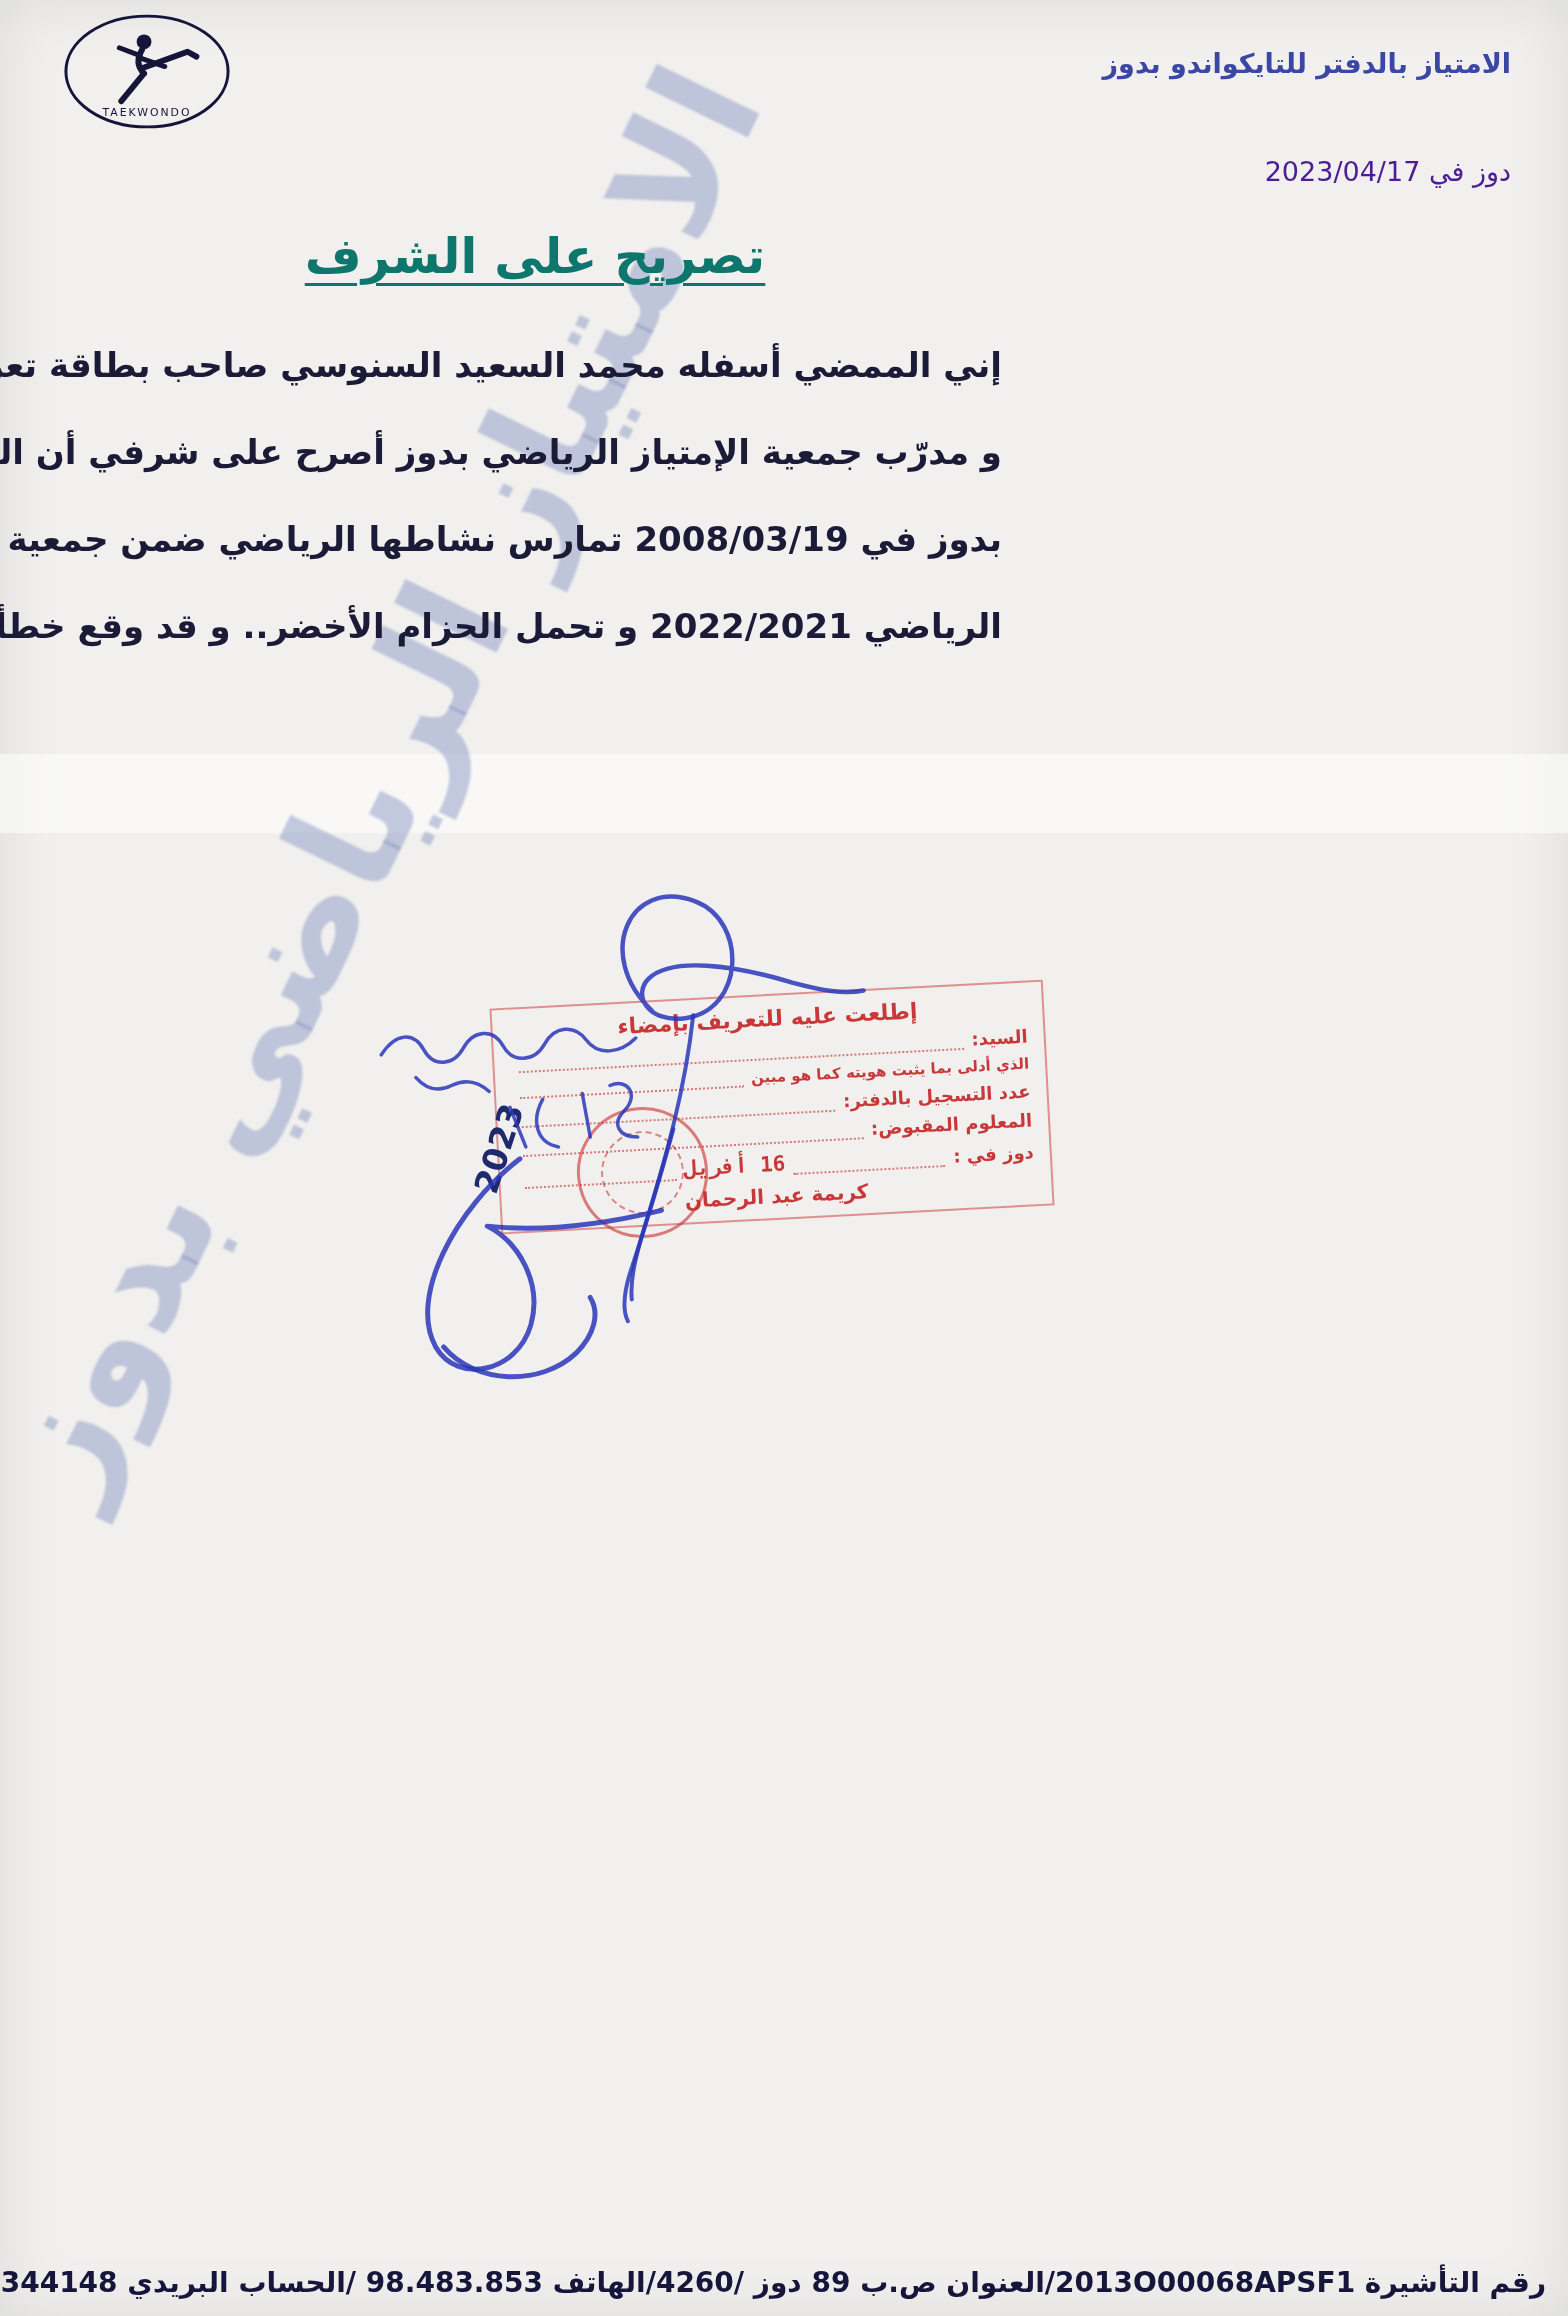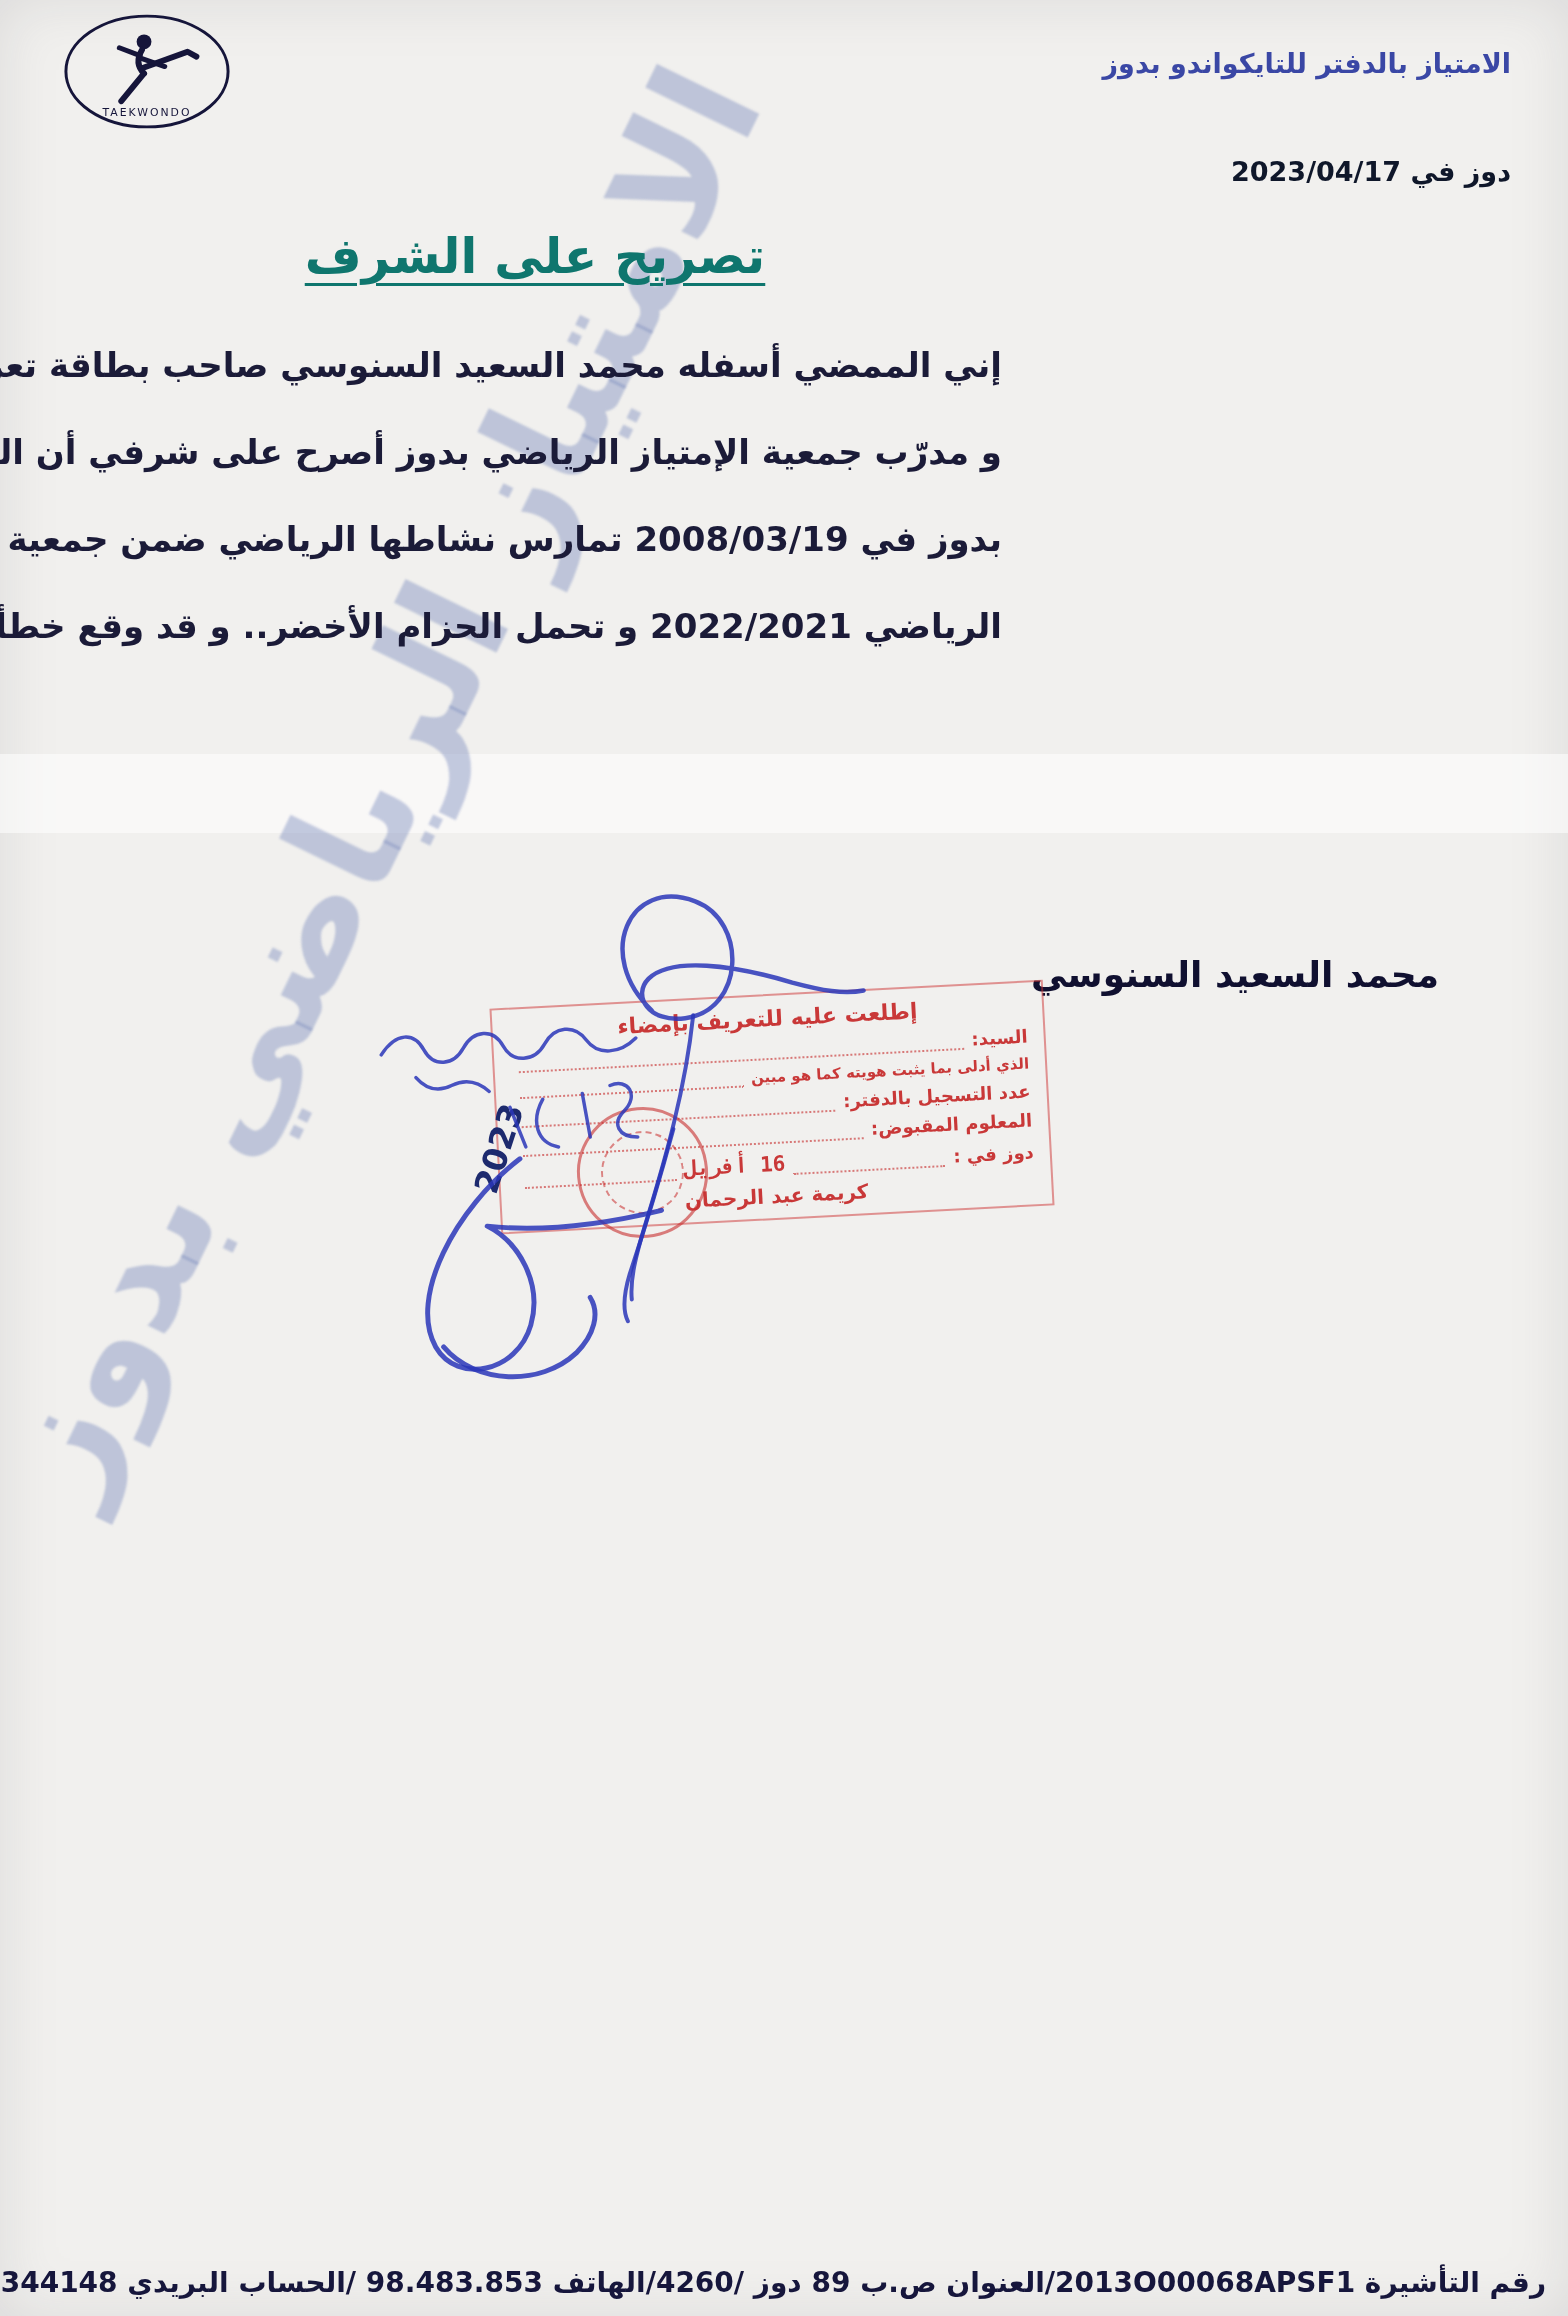--- a/index.html
+++ b/index.html
@@ -8,21 +8,21 @@
     background:linear-gradient(180deg,#edecE9 0%,#f3f2f0 14%,#f1f0ee 55%,#eeede b 100%);
     background-color:#f1f0ee;
     font-family:"DejaVu Sans",sans-serif;color:#15153a;
     box-shadow:inset 0 0 59px rgba(120,120,130,.18);
   }
   .scan-band{position:absolute;left:0;right:0;top:754px;height:79px;background:rgba(255,255,255,.55);}
 
   
   .logo{position:absolute;left:59px;top:12px;width:176px;height:119px;}
   .org-name{position:absolute;top:48px;right:57px;font-size:27px;font-weight:bold;color:#3a47a5;direction:rtl;white-space:nowrap;}
-  .date-line{position:absolute;top:156px;right:57px;font-size:27px;font-weight:bold;color:#0f172a;direction:rtl;white-space:nowrap;}
+  .date-line{position:absolute;top:156px;right:57px;font-size:27px;font-weight:normal;color:#4c1d95;direction:rtl;white-space:nowrap;}
 
   
   .doc-title{position:absolute;top:228px;left:129px;width:812px;text-align:center;
     font-size:49px;font-weight:bold;color:#0f766e;direction:rtl;
     text-decoration:underline;text-decoration-thickness:3px;text-underline-offset:10px;}
 
   
   .body-text{position:absolute;top:343px;left:38px;width:964px;direction:rtl;}
   .body-line{font-size:34px;font-weight:bold;color:#1b1b38;text-align:right;line-height:1.32;margin-bottom:42px;white-space:nowrap;}
 
@@ -90,21 +90,20 @@
 
   <div class="doc-title">تصريح على الشرف</div>
 
   <div class="body-text">
     <div class="body-line">إني الممضي أسفله محمد السعيد السنوسي صاحب بطاقة تعريف وطنية عدد04862235</div>
     <div class="body-line">و مدرّب جمعية الإمتياز الرياضي بدوز أصرح على شرفي أن اللاعبة ألاء بنعثمان المولودة</div>
     <div class="body-line">بدوز في 2008/03/19  تمارس نشاطها الرياضي ضمن جمعية الامتياز منذ الموسم</div>
     <div class="body-line">الرياضي 2022/2021 و تحمل الحزام الأخضر.. و قد وقع خطأ في تنزيل درجة الحزام</div>
   </div>
 
-  <div class="sign-name">محمد السعيد السنوسي</div>
 
   <div class="stamp">
     <div class="stamp-title">إطلعت عليه للتعريف بإمضاء</div>
     <div class="stamp-row">
       <span>السيد:</span>
       <span class="dotline"></span>
     </div>
     <div class="stamp-row small">
       <span>الذي أدلى بما يثبت هويته كما هو مبين</span>
       <span class="dotline"></span>

